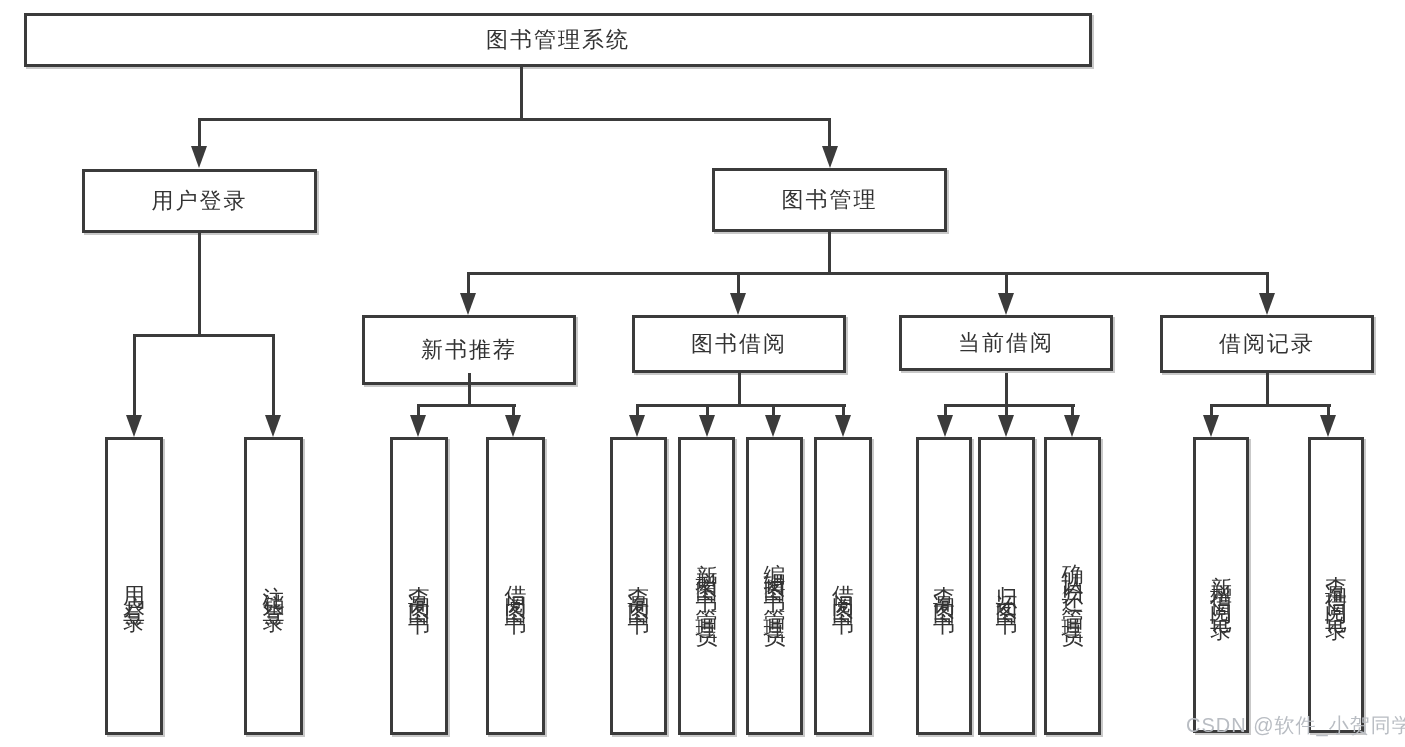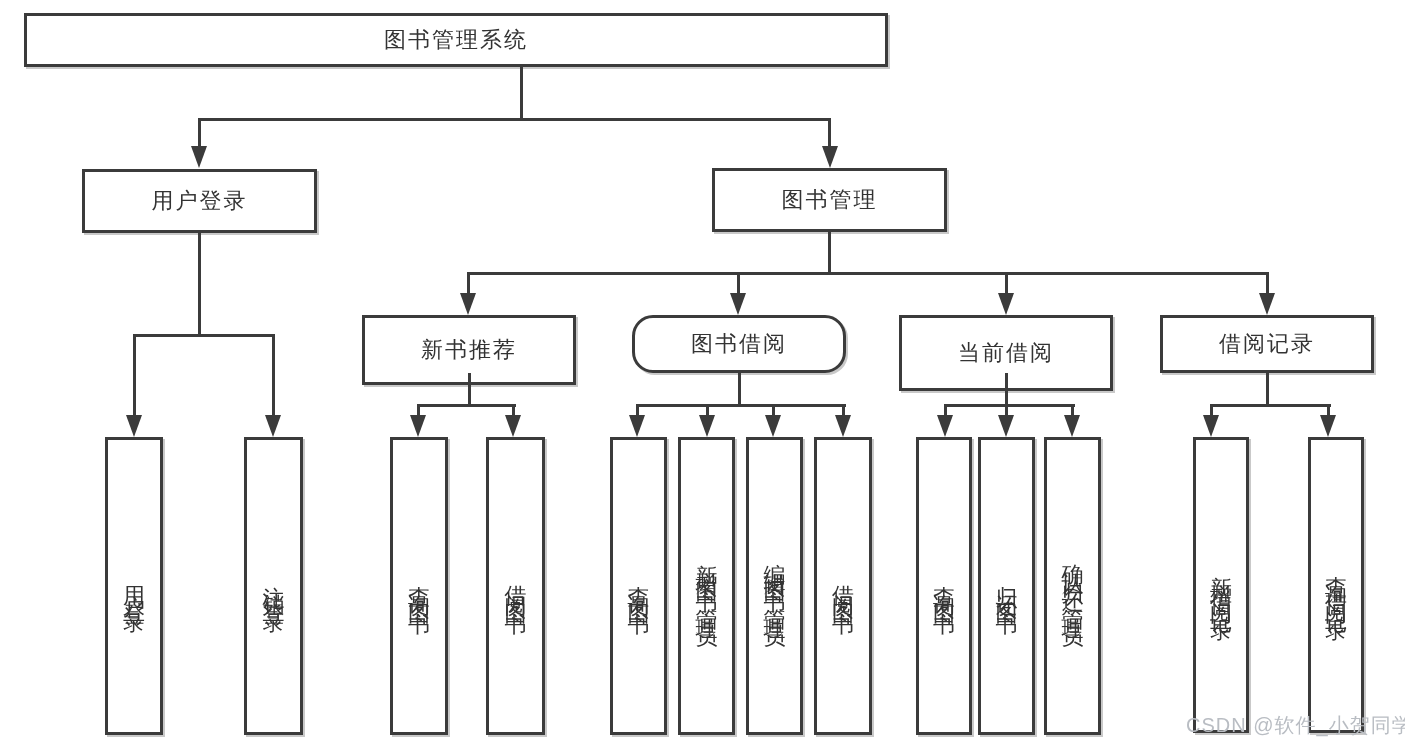--- a/index.html
+++ b/index.html
@@ -63,21 +63,21 @@
     letter-spacing: 1px;
     color: var(--watermark);
     white-space: nowrap;
   }
 </style>
 </head>
 <body>
 
 <div class="stage">
 
-  <div class="box" style="left:24px; top:13px; width:864px; height:54px;">
+  <div class="box" style="left:24px; top:13px; width:1068px; height:54px;">
     <span class="label">图书管理系统</span>
   </div>
 
   <div class="vl" style="left:520px; top:67px; height:52px;"></div>
   <div class="hl" style="left:198px; top:118px; width:633px;"></div>
   <div class="vl" style="left:198px; top:118px; height:32px;"></div>
   <div class="vl" style="left:828px; top:118px; height:32px;"></div>
   <div class="arr" style="left:191px; top:146px;"></div>
   <div class="arr" style="left:822px; top:146px;"></div>
 
@@ -102,24 +102,24 @@
   <div class="vl" style="left:1005px; top:272px; height:24px;"></div>
   <div class="vl" style="left:1266px; top:272px; height:24px;"></div>
   <div class="arr" style="left:460px; top:293px;"></div>
   <div class="arr" style="left:730px; top:293px;"></div>
   <div class="arr" style="left:998px; top:293px;"></div>
   <div class="arr" style="left:1259px; top:293px;"></div>
 
   <div class="box" style="left:362px; top:315px; width:214px; height:70px;">
     <span class="label">新书推荐</span>
   </div>
-  <div class="box" style="left:632px; top:315px; width:214px; height:58px;border-radius:21px;">
+  <div class="box" style="left:632px; top:315px; width:214px; height:58px;">
     <span class="label">图书借阅</span>
   </div>
-  <div class="box" style="left:899px; top:315px; width:214px; height:76px;">
+  <div class="box" style="left:899px; top:315px; width:214px; height:56px;">
     <span class="label">当前借阅</span>
   </div>
   <div class="box" style="left:1160px; top:315px; width:214px; height:58px;">
     <span class="label">借阅记录</span>
   </div>
 
   <div class="vl" style="left:468px; top:373px; height:33px;"></div>
   <div class="hl" style="left:417px; top:404px; width:99px;"></div>
   <div class="vl" style="left:417px; top:404px; height:14px;"></div>
   <div class="vl" style="left:512px; top:404px; height:14px;"></div>

